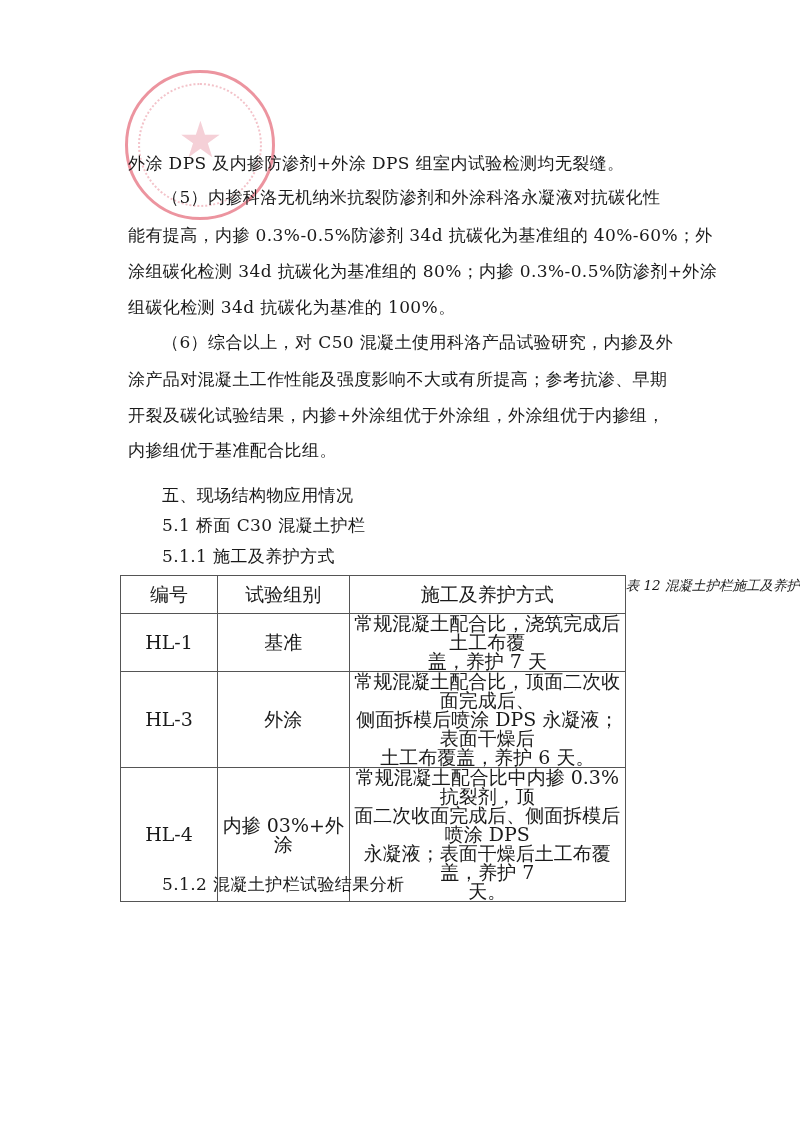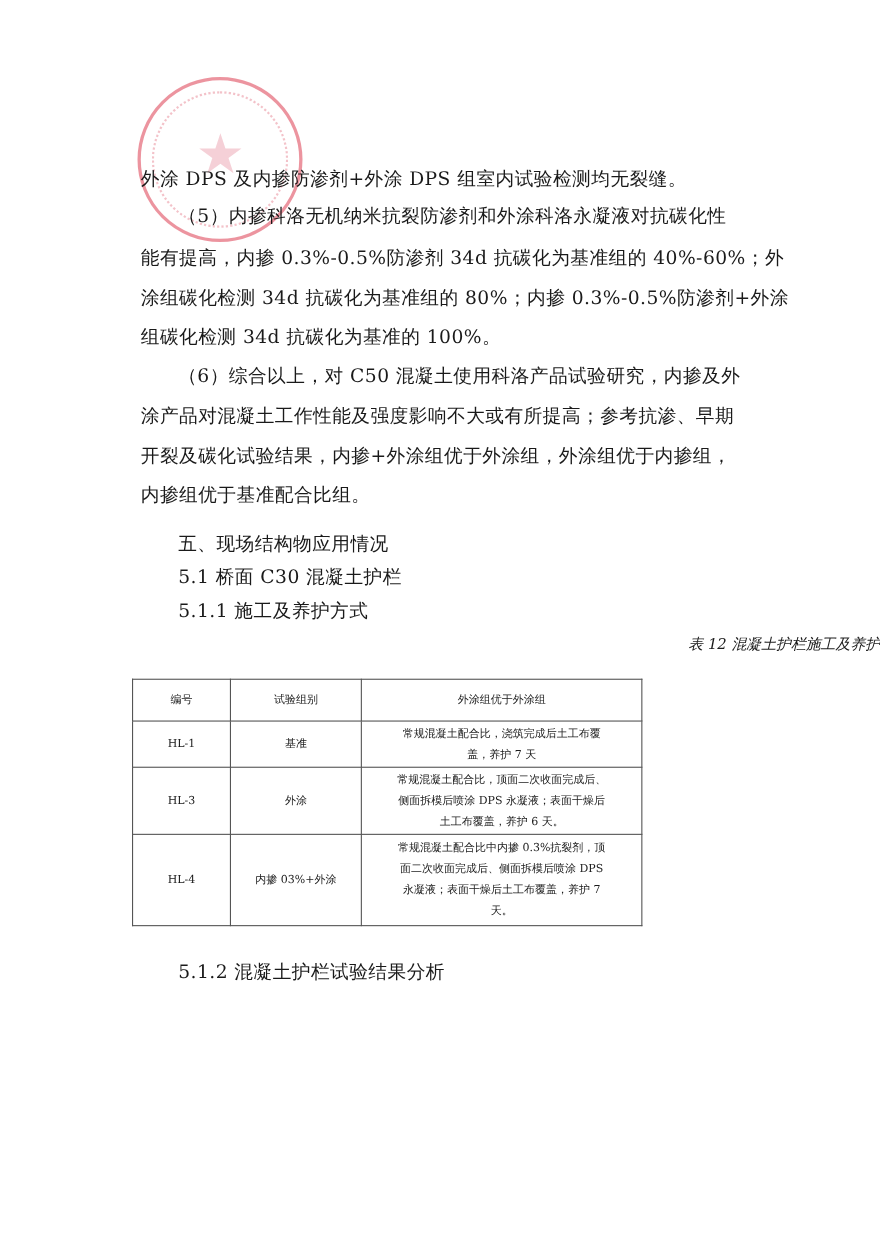--- a/index.html
+++ b/index.html
@@ -8,21 +8,21 @@
   .line { position:absolute; font-size:17px; line-height:22px; white-space:nowrap; letter-spacing:0.4px; }
   .stamp { position:absolute; left:125px; top:70px; width:150px; height:150px; border-radius:50%;
            border:3px solid rgba(220,60,80,0.55); box-sizing:border-box; }
   .stamp .star { position:absolute; left:50px; top:38px; font-size:50px; color:rgba(225,120,140,0.35); }
   .stamp .ring { position:absolute; left:10px; top:10px; right:10px; bottom:10px; border-radius:50%;
                  border:2px dotted rgba(220,80,100,0.35); }
   .stamp2 { position:absolute; left:-60px; top:570px; width:80px; height:100px; border-radius:50%;
             border:5px solid rgba(220,50,70,0.8); border-left:none; border-top-color:transparent; border-bottom-color:transparent;
             transform:scaleX(-1); }
   .caption { position:absolute; left:0; width:800px; top:577px; text-align:right; font-size:13.5px;font-style:italic; }
-  table { position:absolute; left:120px; top:617px; width:464px; border-collapse:collapse; font-size:10px; }
+  table { position:absolute; left:120px; top:575px; width:506px; border-collapse:collapse; font-size:19px; }
   td, th { border:1px solid #555; text-align:center; vertical-align:middle; font-weight:normal; line-height:19px; padding:0 3px; }
   th { height:37px; }
 </style>
 </head>
 <body>
 
 <div class="stamp">
   <div class="ring"></div>
   <div class="star">★</div>
 </div>
@@ -49,21 +49,21 @@
 <table>
   <colgroup>
       <col style="width:110px">
       <col style="width:143px">
       <col style="width:329px">
     </colgroup>
   <tbody>
       <tr>
     <th>编号</th>
     <th>试验组别</th>
-    <th>外涂组优于外涂组</th>
+    <th>施工及养护方式</th>
   </tr>
   <tr style="height:42px">
     <td>HL-1</td>
     <td>基准</td>
     <td>
       <div>常规混凝土配合比，浇筑完成后土工布覆</div>
       <div>盖，养护 7 天</div>
     </td>
   </tr>
   <tr style="height:61px">

